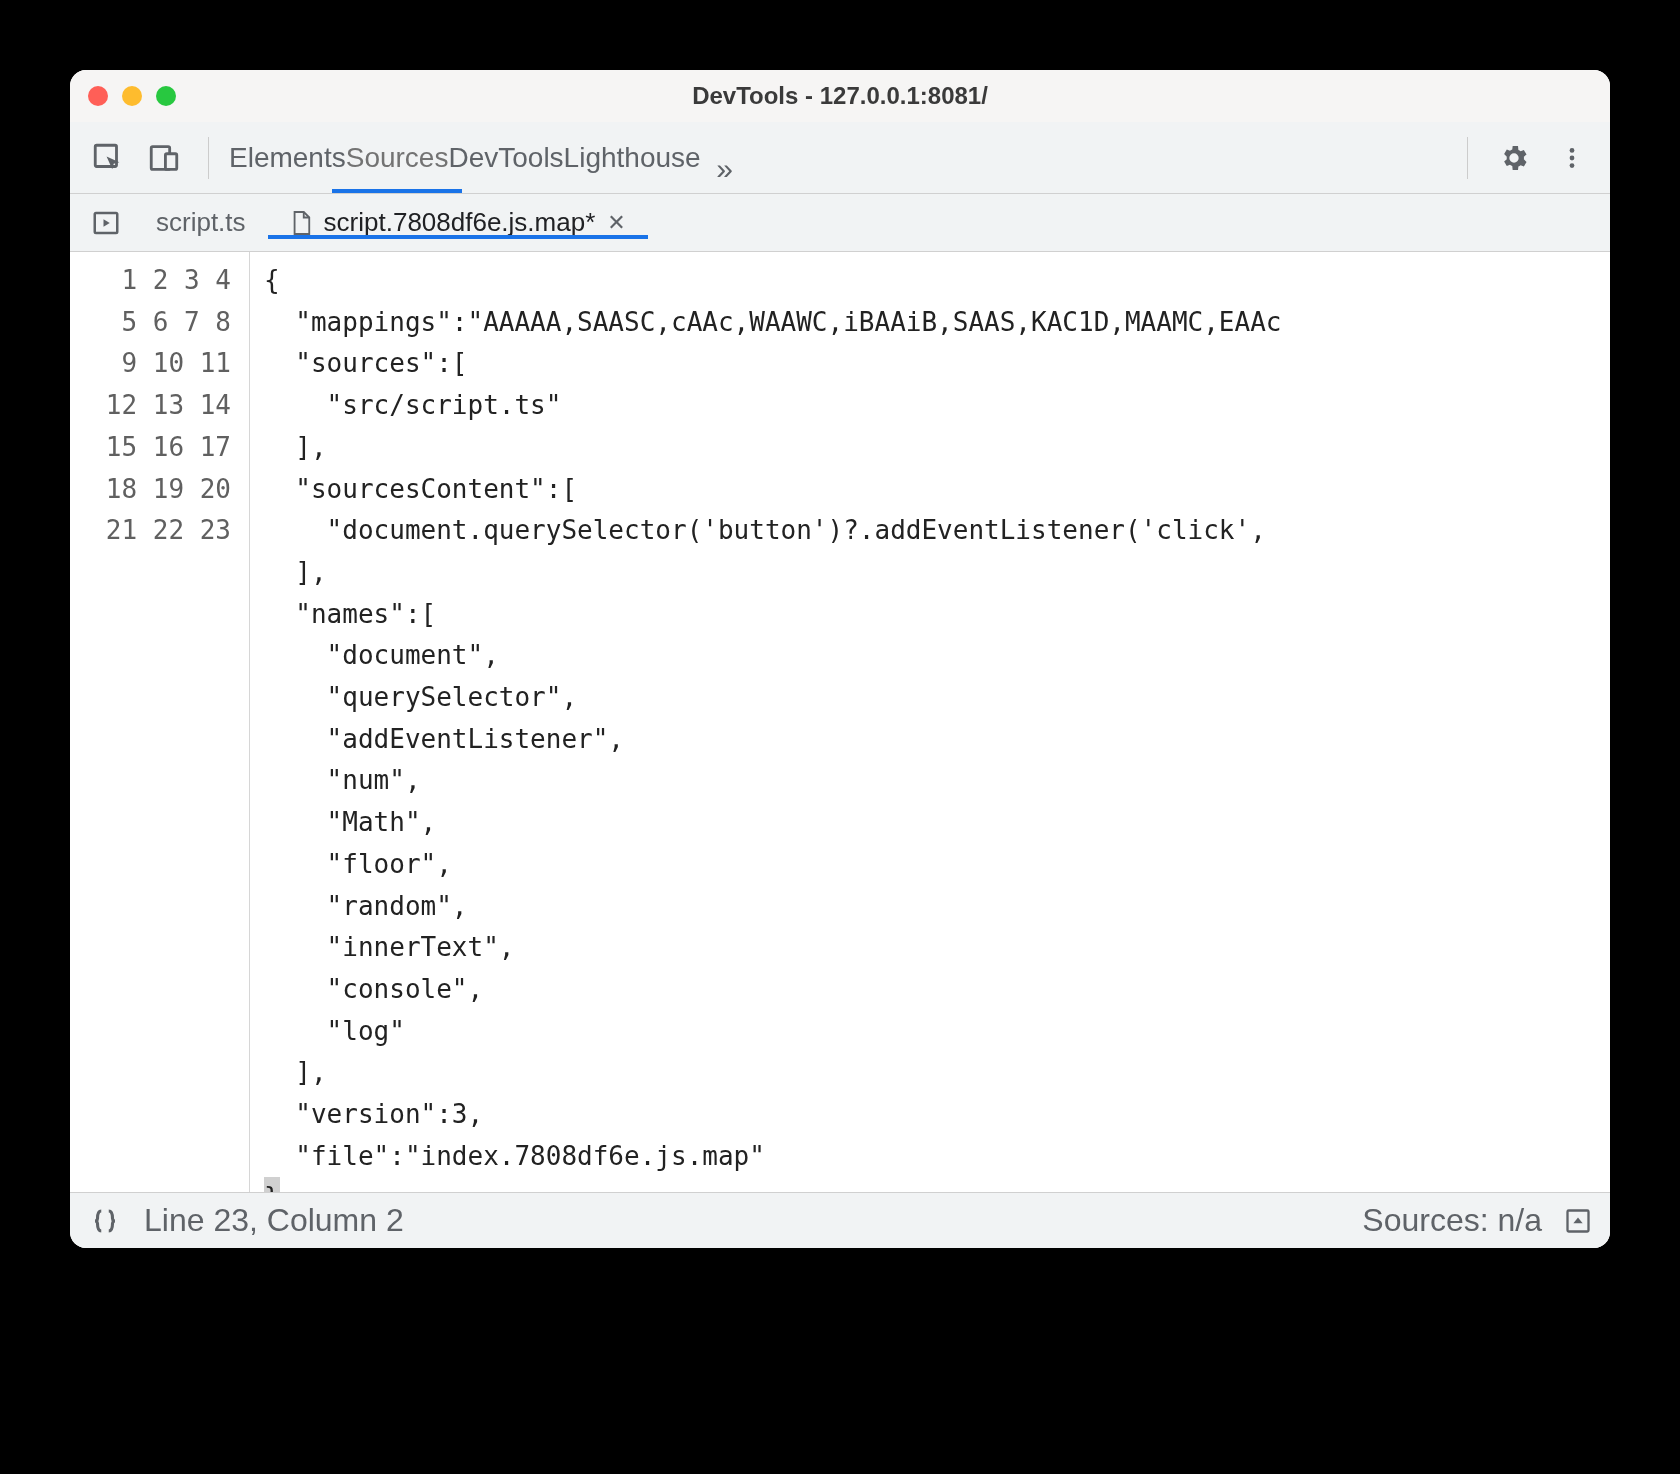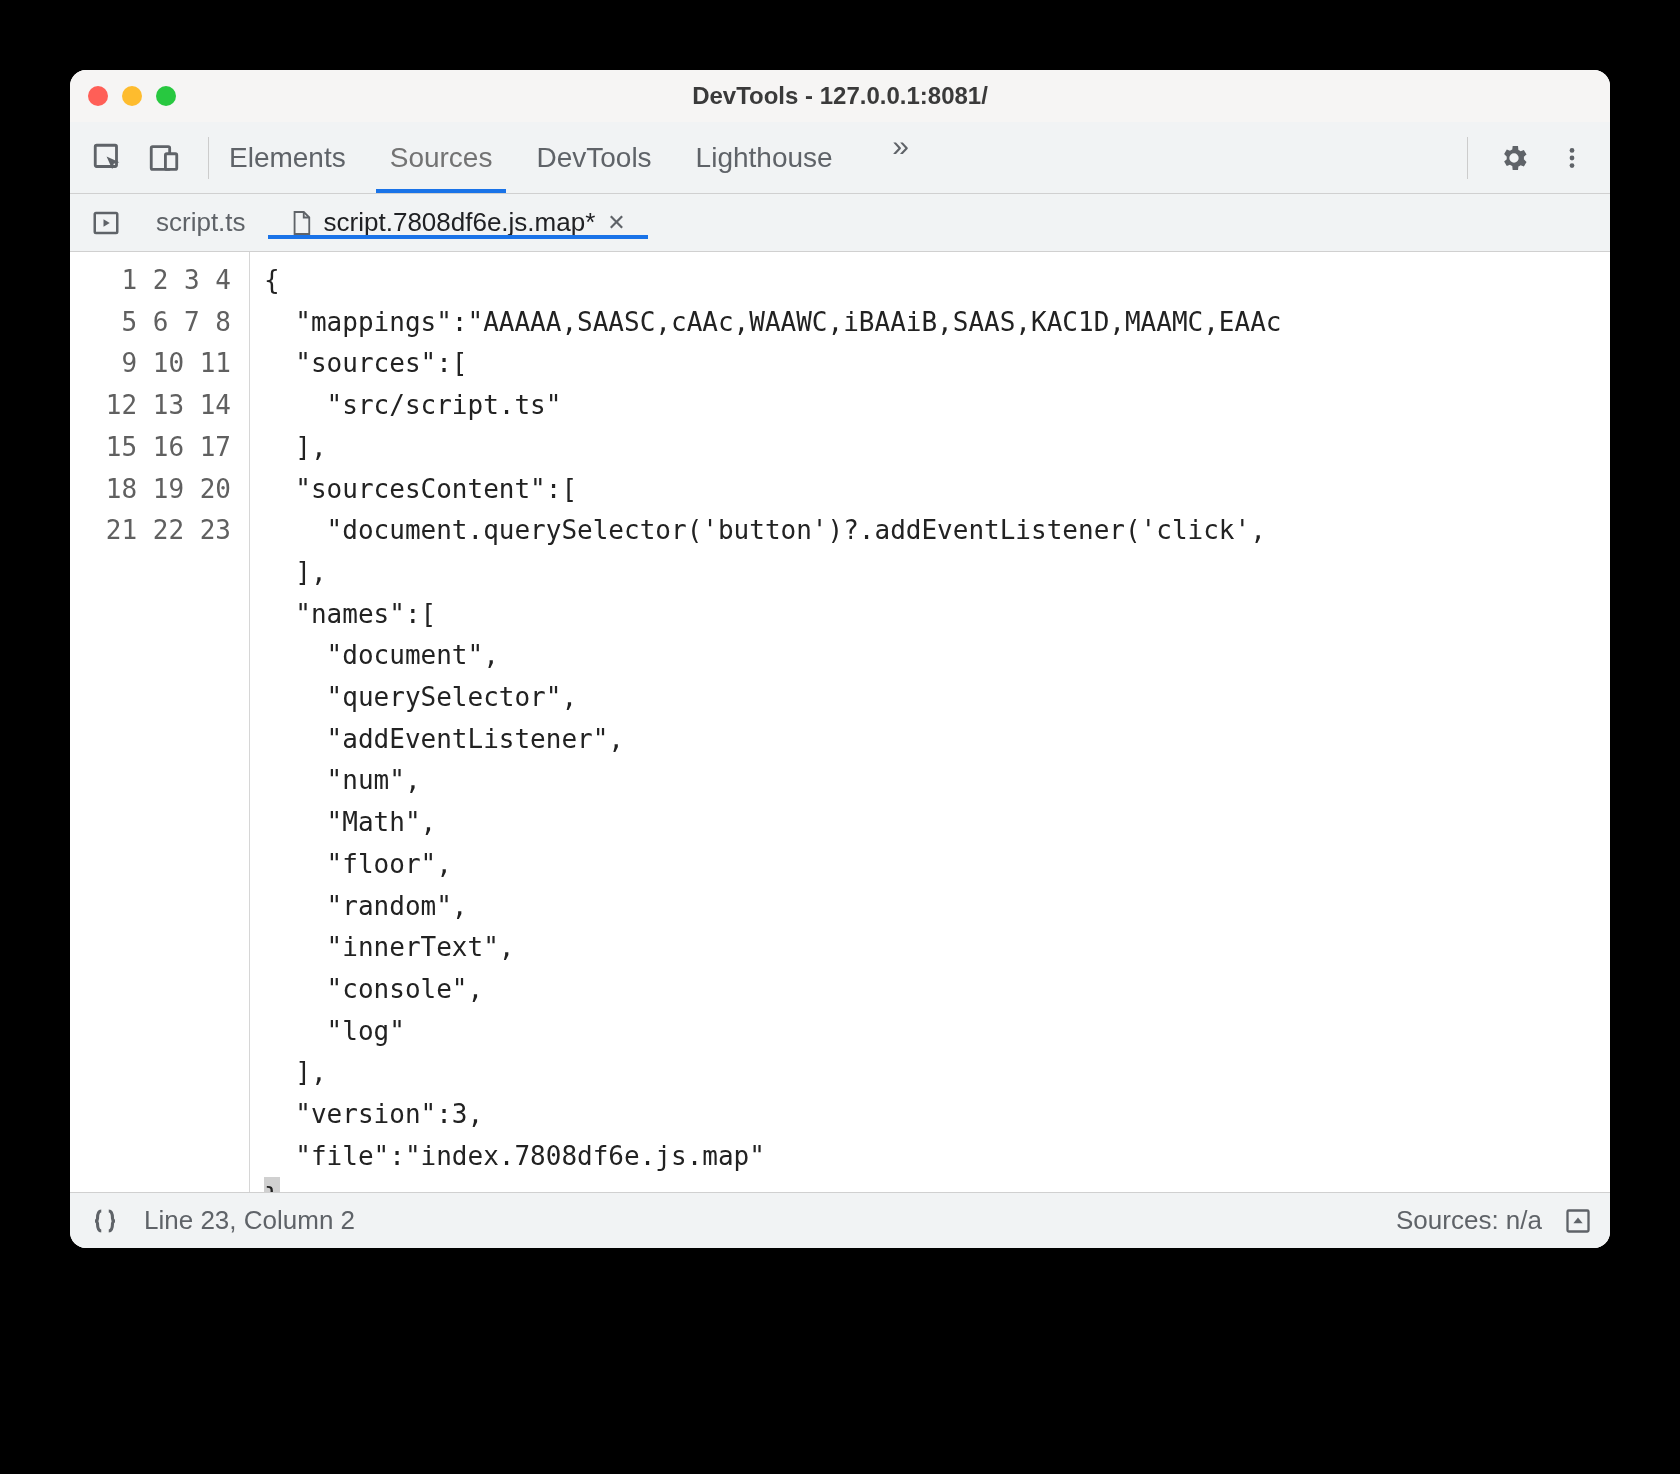--- a/index.html
+++ b/index.html
@@ -49,21 +49,21 @@
     padding: 0 14px;
     gap: 8px;
   }
   .tb-icon {
     width: 48px; height: 48px;
     display: flex; align-items: center; justify-content: center;
     color: #5f6368;
   }
   .tb-sep { width: 1px; height: 42px; background: #ccc; margin: 0 12px; }
   .panel-tabs {
-    display: flex; align-items: flex-start; gap: 44px;
+    display: flex; align-items: flex-end; 
     font-size: 28px; color: #5f6368;
     flex: 1;
     height: 100%;
   }
   .panel-tab {
     height: 100%; display: flex; align-items: center;
     position: relative; cursor: pointer;
   }
   .panel-tab.active { color: #737373; }
   .panel-tab.active::after {
@@ -129,21 +129,21 @@
     background: #d0d0d0;
     padding: 0;
   }
   .statusbar {
     height: 56px;
     background: #f1f3f4;
     border-top: 1px solid #d0d0d0;
     display: flex;
     align-items: center;
     padding: 0 18px;
-    font-size: 26px; color: #5f6368;
+    font-size: 32px; color: #5f6368;
     gap: 22px;
   }
   .statusbar .spacer { flex: 1; }
   .sb-icon { display: flex; align-items: center; justify-content: center; }
   svg { display: block; }
 </style>
 </head>
 <body>
 
 <div class="window">

